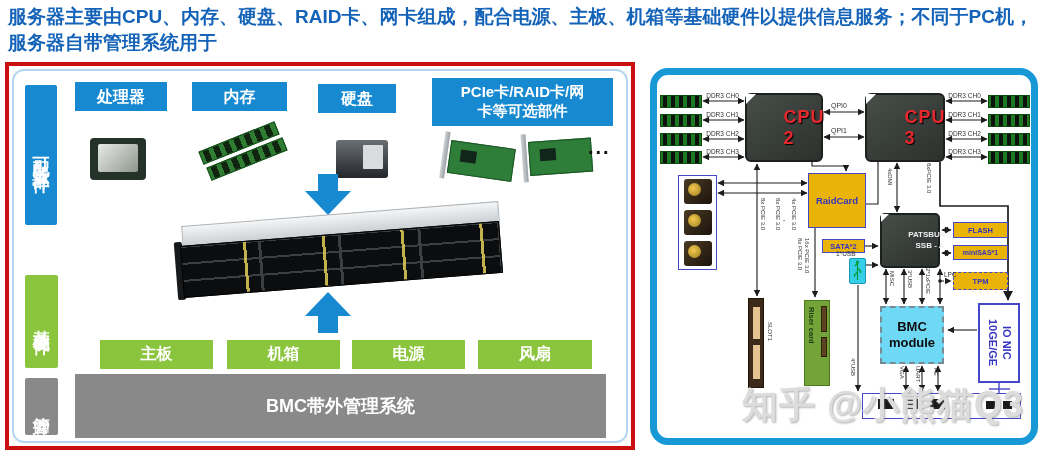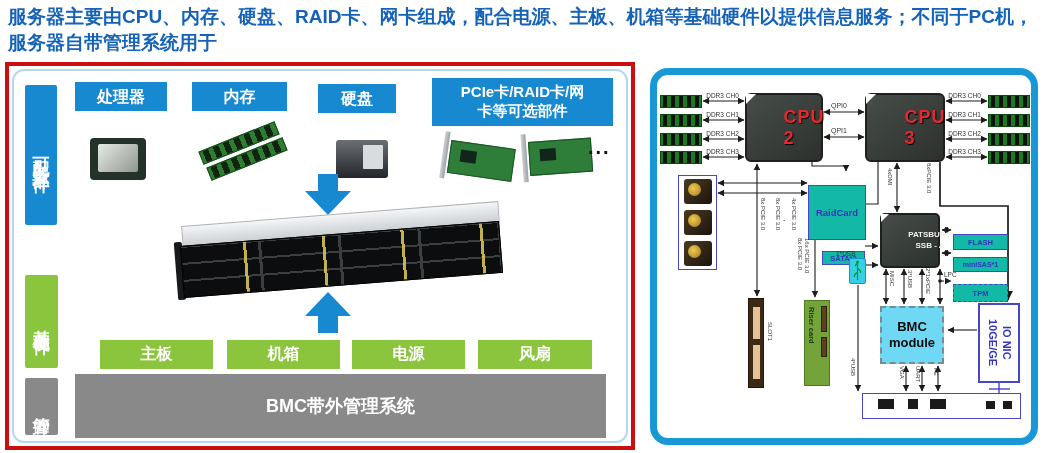--- a/index.html
+++ b/index.html
@@ -73,22 +73,22 @@
   .dimm { position:absolute; width:42px; height:13px; background:#1e7a22; border:1px solid #0c4a10; z-index:3;
           background-image:repeating-linear-gradient(90deg,#0d120d 2px,#0d120d 6px,transparent 6px,transparent 10px); }
   .ddr-label { position:absolute; width:47px; font-size:6.5px; color:#333; text-align:center; z-index:4; }
   .chip { position:absolute; background:linear-gradient(145deg,#474d49,#2c312d); border:2px solid #1d211e;
           border-radius:6px; display:flex; align-items:center; justify-content:center; z-index:3;padding-left:40px; }
   .chip .notch { position:absolute; left:-1px; top:-1px; width:0; height:0;
           border-top:10px solid #fff; border-right:10px solid transparent; }
   .cpu-text { color:#e8282f; font-weight:bold; font-size:18px; letter-spacing:1px;
               text-shadow:1px 1px 1px #000; }
   .pch-text { color:#f0f0f0; font-weight:bold; font-size:8px; white-space:pre; text-align:center; line-height:1.3; }
-  .obox { position:absolute; border:1.5px solid #4646c8; background:#14b8a6; color:#3434c0; font-weight:bold;
-          display:flex; align-items:center; justify-content:center; z-index:3;margin-top:12px; }
+  .obox { position:absolute; border:1.5px solid #4646c8; background:#eab308; color:#3434c0; font-weight:bold;
+          display:flex; align-items:center; justify-content:center; z-index:3; }
   .small-label { position:absolute; font-size:7px; color:#333; z-index:4; }
   .vlabel { position:absolute; writing-mode:vertical-rl; font-size:6px; color:#333; line-height:1.2;
             white-space:pre; z-index:4; }
   .diskbox { position:absolute; border:1.5px solid #4646c8; background:#fff; z-index:3;
              display:flex; flex-direction:column; align-items:center; justify-content:space-around; }
   .hdd-icon { width:28px; height:25px; background:linear-gradient(135deg,#4a3a22,#1c140c); border-radius:3px; position:relative; }
   .hdd-platter { position:absolute; left:4px; top:4px; width:13px; height:13px; border-radius:50%;
              background:radial-gradient(circle at 40% 40%, #f3c94f, #9c7a1d); }
   .slotcol { position:absolute; background:#3a2a17; border:1px solid #221508; z-index:3; }
   .slot-pad { position:absolute; left:4px; width:7px; background:#e6c492; }
@@ -349,14 +349,15 @@
   <div class="vlabel" style="left:914px; top:366px;">UART</div>
   <div class="vlabel" style="left:932px; top:368px;">FE</div>
 
   <div class="strip" style="left:862px; top:393px; width:159px; height:26px;"></div>
   <div class="conn" style="left:878px; top:399px; width:16px; height:10px;"></div>
   <div class="conn" style="left:908px; top:399px; width:10px; height:10px;"></div>
   <div class="conn" style="left:930px; top:399px; width:16px; height:10px;"></div>
   <div class="conn" style="left:986px; top:401px; width:9px; height:8px;"></div>
   <div class="conn" style="left:1003px; top:401px; width:9px; height:8px;"></div>
 
+  <div class="watermark" style="left:742px; top:381px;">知乎 @小熊猫Q3</div>
 
 </div>
 
 </body></html>

